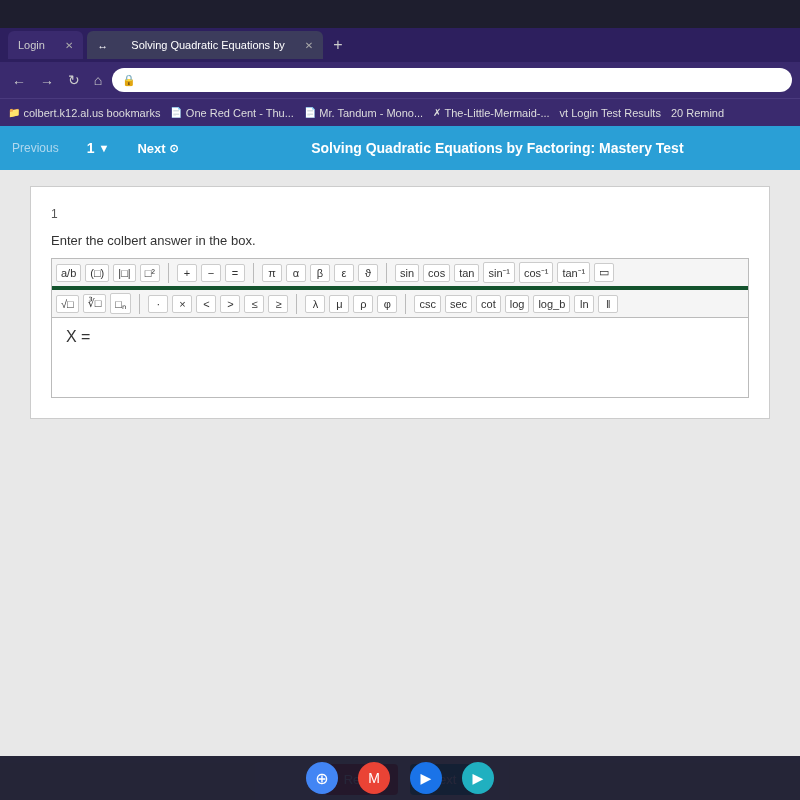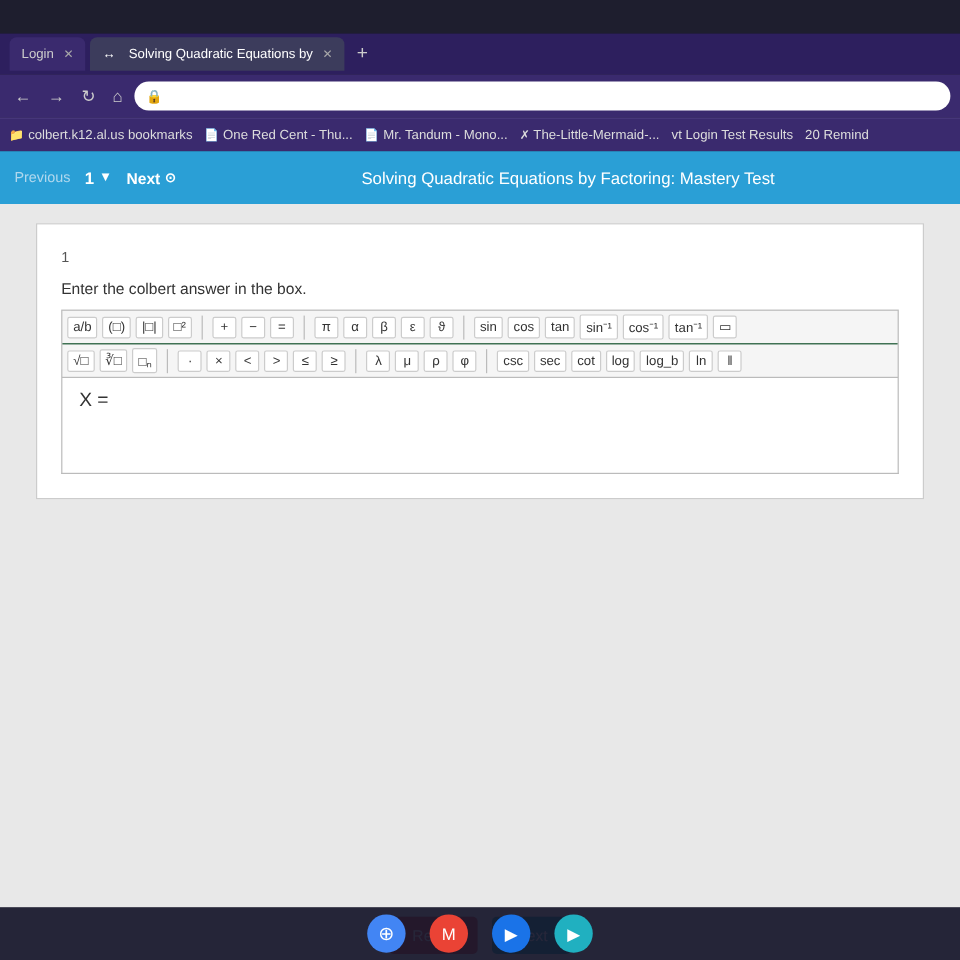--- a/index.html
+++ b/index.html
@@ -29,21 +29,21 @@
 
     .tab {
       display: flex;
       align-items: center;
       height: 28px;
       padding: 0 10px;
       border-radius: 6px 6px 0 0;
       font-size: 11px;
       color: #ccc;
       background: #3a2a6e;
-      gap: 8px;
+      gap: 20px;
       cursor: pointer;
     }
 
     .tab.active {
       background: #3c3c5c;
       color: #fff;
     }
 
     .tab-close {
       font-size: 10px;
@@ -117,21 +117,21 @@
       font-size: 10px;
     }
 
     
     .edmentum-toolbar {
       display: flex;
       align-items: center;
       height: 44px;
       background: #2a9fd6;
       padding: 0 12px;
-      gap: 12px;
+      gap: 28px;
     }
 
     .ed-prev {
       color: #b0d8ee;
       font-size: 12px;
       cursor: pointer;
     }
 
     .ed-question-nav {
       display: flex;
@@ -150,21 +150,21 @@
       font-size: 13px;
       font-weight: bold;
       cursor: pointer;
     }
 
     .ed-title {
       flex: 1;
       text-align: center;
       color: #fff;
       font-size: 14px;
-      font-weight: normal;
+      font-weight: bold;
     }
 
     
     .main-content {
       background: #e8e8e8;
       height: calc(800px - 28px - 34px - 36px - 28px - 44px - 50px);
       padding: 16px 30px;
       overflow: hidden;
     }
 
@@ -199,21 +199,21 @@
       background: #f5f5f5;
       display: flex;
       align-items: center;
       flex-wrap: wrap;
     }
 
     .math-toolbar-row {
       display: flex;
       align-items: center;
       width: 100%;
-      border-bottom: 1px solid #14532d;
+      border-bottom: 4px solid #14532d;
       padding: 3px 4px;
       gap: 4px;
     }
 
     .math-toolbar-row:last-child {
       border-bottom: none;
     }
 
     .math-btn {
       font-size: 11px;

